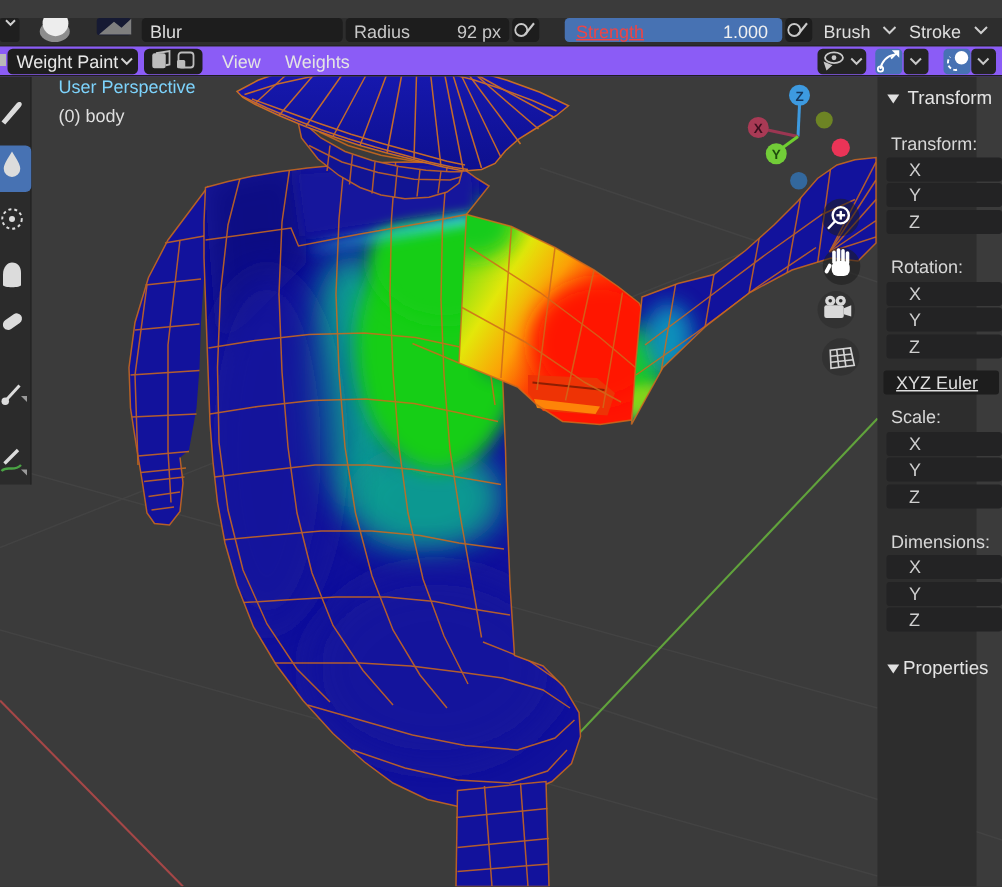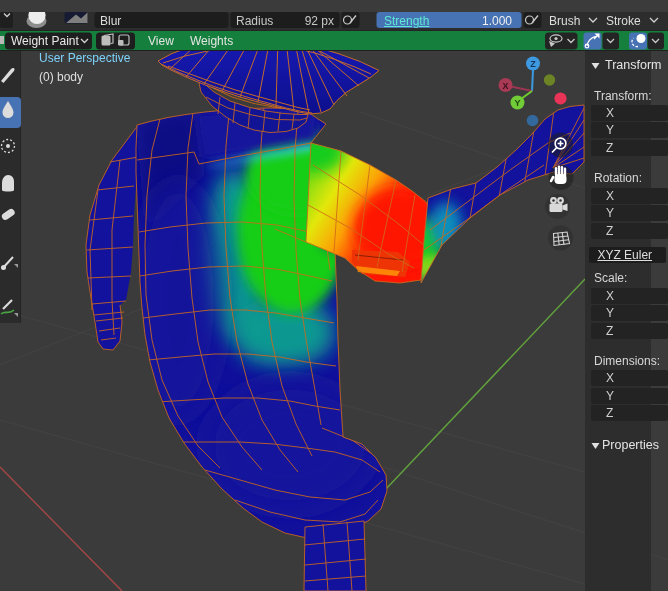--- a/index.html
+++ b/index.html
@@ -3,21 +3,21 @@
 <meta charset="utf-8">
 <style>
 * { margin:0; padding:0; box-sizing:border-box; }
 html,body { width:668px; height:591px; overflow:hidden; background:#3b3b3b; }
 body { font-family:"Liberation Sans", sans-serif; }
 #root { position:relative; width:668px; height:591px; overflow:hidden; background:#3b3b3b; }
 #vp { position:absolute; left:0; top:0; }
 .panel { position:absolute;margin-top:12px; }
 .txt { position:absolute; white-space:nowrap; }
 #topbar { left:0; top:0; width:668px; height:19px; background:#2d2d2d; border-bottom:1px solid #242424; z-index:5; }
-#hdr2 { left:0; top:19px; width:668px; height:20px; background:#15803d; border-bottom:1px solid #1f1f1f; z-index:5; }
+#hdr2 { left:0; top:19px; width:668px; height:20px; background:#8b5cf6; border-bottom:1px solid #1f1f1f; z-index:5; }
 #toolbar { left:0; top:39px; width:21px; height:272px; background:#2b2b2b; border-right:1px solid #242424; z-index:4; }
 #sidebar { left:585px; top:39px; width:66px; height:552px; background:#2d2d2d; z-index:4; }
 .fld { position:absolute; left:6px; width:77px; height:16px; background:#232324; border-radius:2px; color:#cfcfcf; font-size:12px; line-height:16px; padding-left:15px; }
 .lbl { position:absolute; left:9px; color:#d7d7d7; font-size:12px; }
 .hdrlbl { position:absolute; color:#e4e4e4; font-size:12.5px; }
 </style>
 </head>
 <body>
 <div id="root">
 <svg id="vp" width="668" height="591" viewBox="0 0 668 591">
@@ -287,21 +287,21 @@
 <rect x="376.5" y="0" width="145" height="16" rx="3" fill="#4772b3"></rect>
 <rect x="523.5" y="0" width="18" height="16" rx="3" fill="#1d1d1d"></rect>
 <circle cx="529.5" cy="8" r="4" stroke="#c9c9c9" stroke-width="1.2" fill="none"></circle>
 <line x1="532" y1="11" x2="538" y2="3.5" stroke="#c9c9c9" stroke-width="1.4"></line>
 <path d="M589,6 593,10 597,6" stroke="#cfcfcf" stroke-width="1.3" fill="none"></path>
 <path d="M650,6 654,10 658,6" stroke="#cfcfcf" stroke-width="1.3" fill="none"></path>
 </svg>
 <span class="txt" style="left:100px;top:2px;font-size:12px;color:#dcdcdc;">Blur</span>
 <span class="txt" style="left:236px;top:2px;font-size:12px;color:#c8c8c8;">Radius</span>
 <span class="txt" style="right:334px;top:2px;font-size:12px;color:#c8c8c8;">92 px</span>
-<span class="txt" style="left:384px;top:2px;font-size:12px;color:#5eead4;text-decoration:underline;">Strength</span>
+<span class="txt" style="left:384px;top:2px;font-size:12px;color:#ef4444;text-decoration:underline;">Strength</span>
 <span class="txt" style="right:156px;top:2px;font-size:12px;color:#f0f0f0;">1.000</span>
 <span class="txt" style="left:549px;top:2px;font-size:12px;color:#dedede;">Brush</span>
 <span class="txt" style="left:606px;top:2px;font-size:12px;color:#dedede;">Stroke</span>
 </div>
 <div id="hdr2" class="panel">
 <svg width="668" height="20" style="position:absolute;left:0;top:0">
 <path d="M0,5 4,5 4,13 0,13 Z" fill="#b9b9b9"></path>
 <rect x="5" y="1.5" width="87" height="17" rx="3.5" fill="#1e1e1e"></rect>
 <path d="M81,8 84.5,11.5 88,8" stroke="#d2d2d2" stroke-width="1.3" fill="none"></path>
 <rect x="96" y="1.5" width="39" height="17" rx="3.5" fill="#1e1e1e"></rect>

